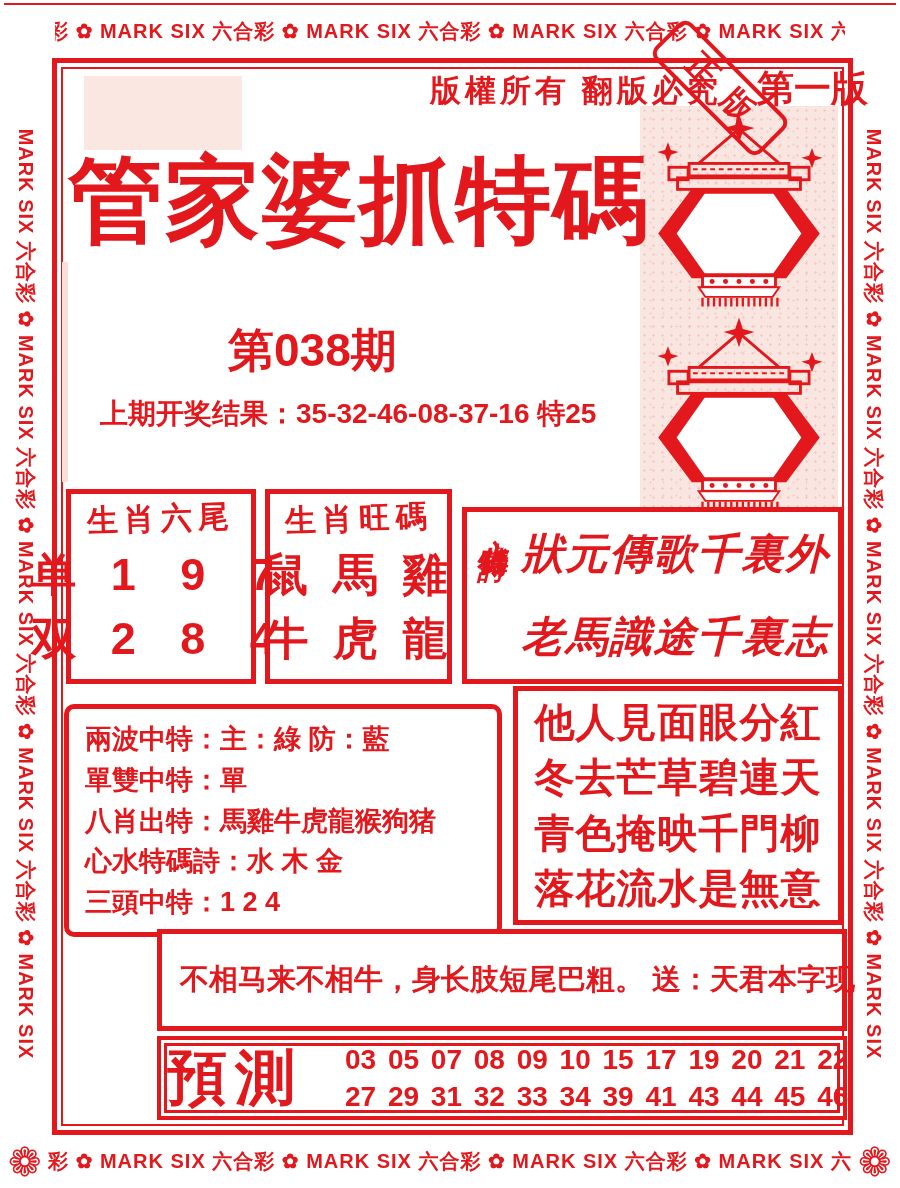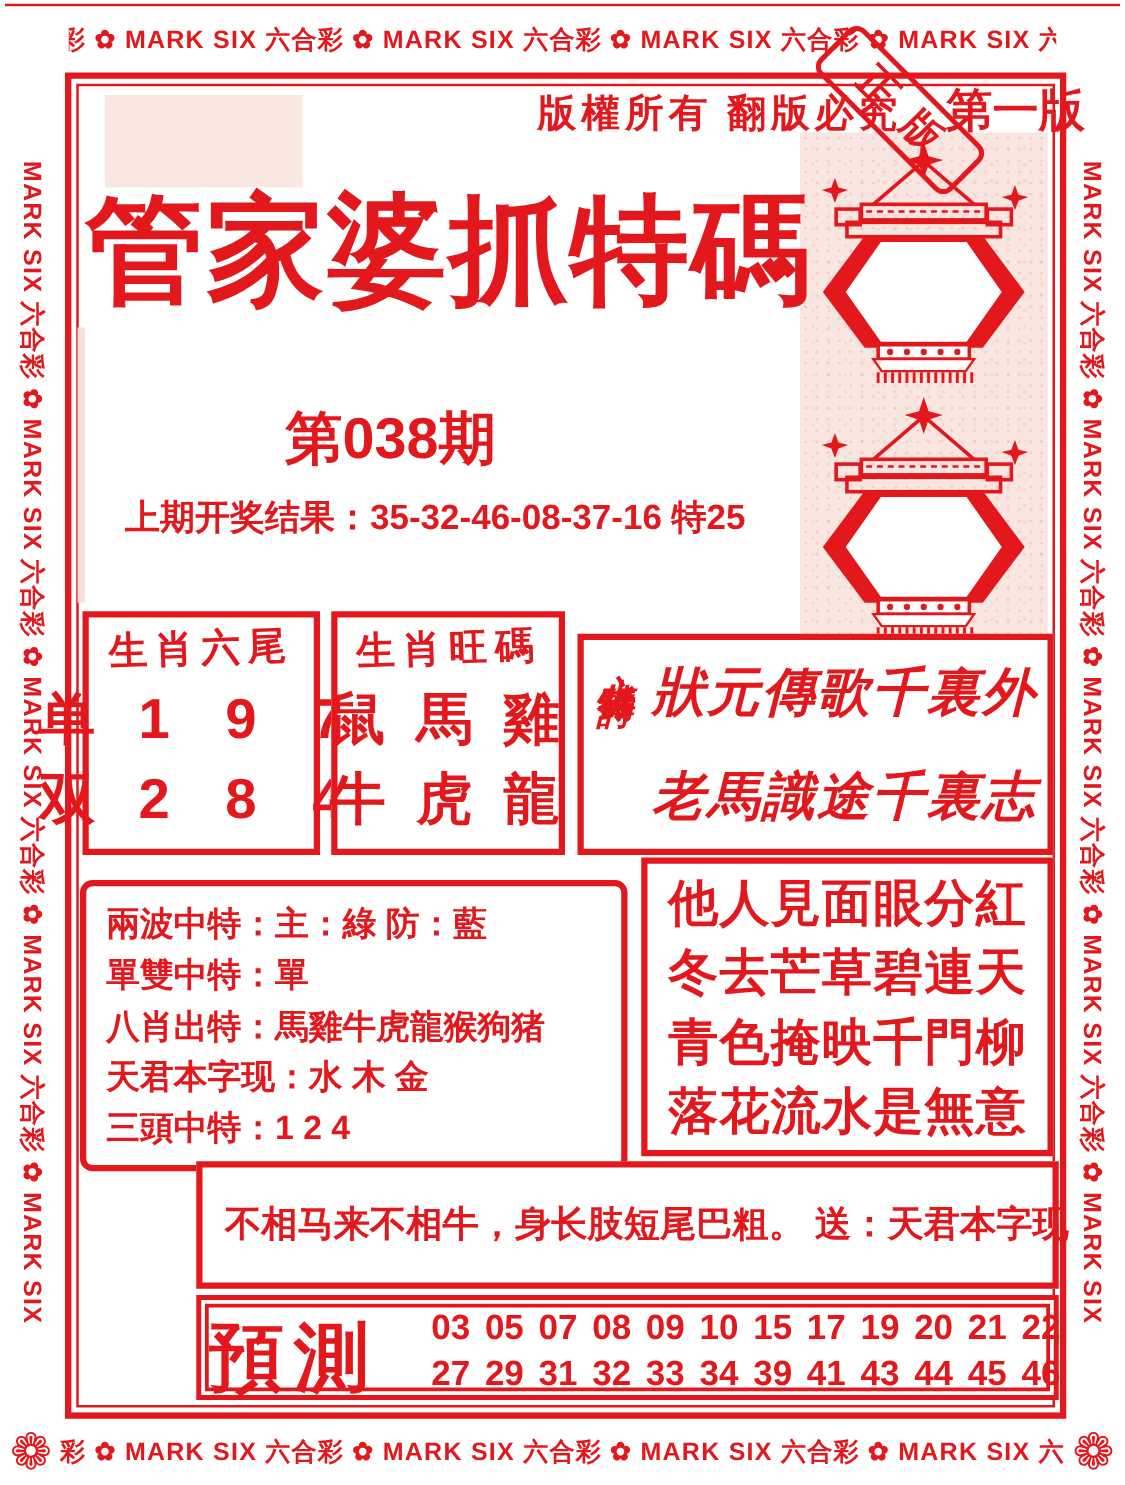--- a/index.html
+++ b/index.html
@@ -111,21 +111,21 @@
   
   .riddle-box {
     left:157px; top:929px; width:690px; height:102px;
     display:flex; flex-direction:column; justify-content:space-around; padding:22px 18px;
   }
   .riddle-box div { font-size:29px; font-weight:bold; white-space:nowrap; }
   
   .pred-box { left:157px; top:1036px; width:690px; height:84px; border-width:4px; }
   .pred-inner {
     position:absolute; inset:3px; border:3px solid var(--red);
-    display:flex; 
+    display:flex; align-items:center;
   }
   .pred-label {
     width:240px; text-align:center; font-size:60px; font-weight:900;
     font-family:"Liberation Serif", serif; letter-spacing:8px; white-space:nowrap;
   }
   .pred-rows { flex:1; display:flex; flex-direction:column; gap:5px; }
   .pred-rows div { font-size:28px; font-weight:bold; text-align:center; white-space:nowrap; word-spacing:4px;margin-left:42px; }
 </style>
 </head>
 <body>
@@ -237,21 +237,21 @@
     <div class="lines">
       <div>狀元傳歌千裏外</div>
       <div>老馬識途千裏志</div>
     </div>
   </div>
 
   <div class="rbox picks-box">
     <div>兩波中特：主：綠  防：藍</div>
     <div>單雙中特：單</div>
     <div>八肖出特：馬雞牛虎龍猴狗猪</div>
-    <div>天君本字现：水 木 金</div>
+    <div>心水特碼詩：水 木 金</div>
     <div>三頭中特：1 2 4</div>
   </div>
 
   <div class="rbox poem-box">
     <div>他人見面眼分紅</div>
     <div>冬去芒草碧連天</div>
     <div>青色掩映千門柳</div>
     <div>落花流水是無意</div>
   </div>
 

